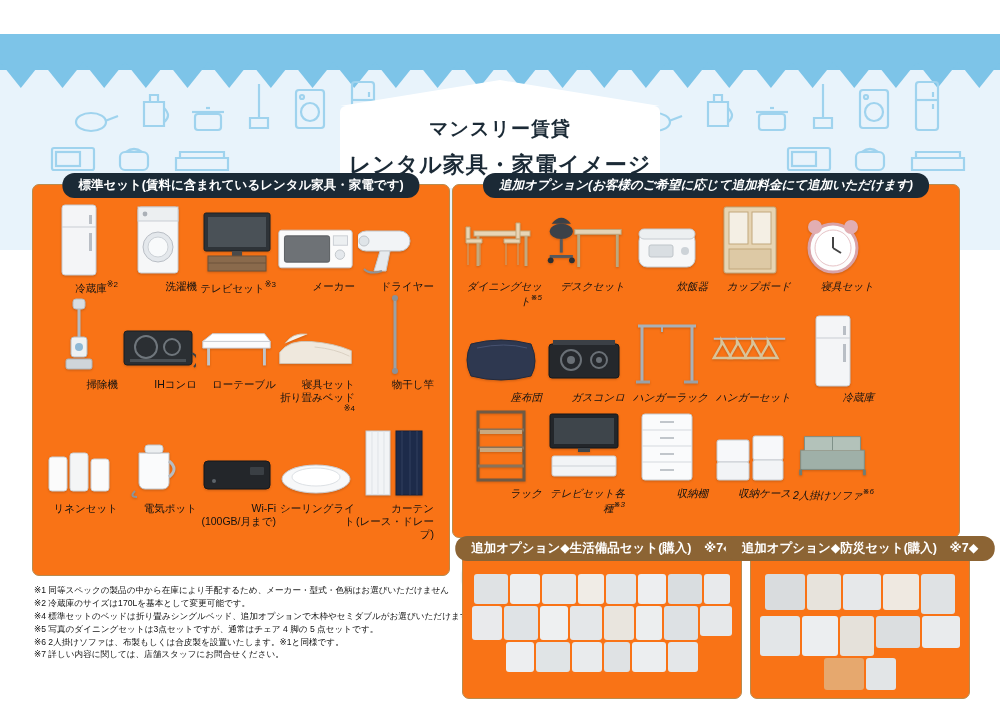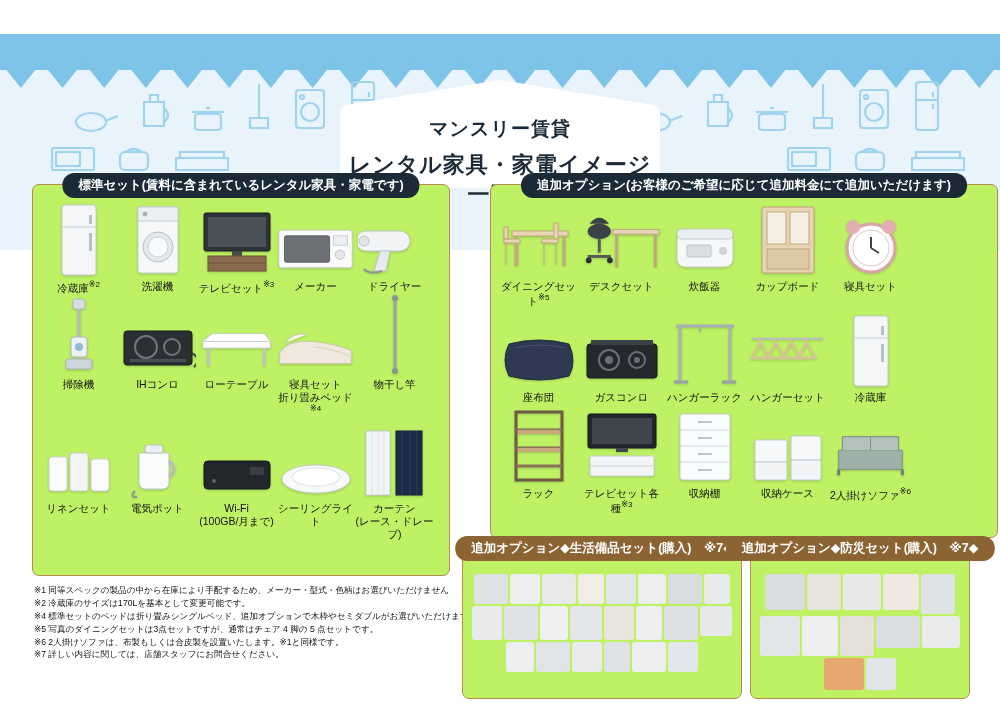--- a/index.html
+++ b/index.html
@@ -62,44 +62,44 @@
     font-size:22px;font-weight:bold;letter-spacing:1px;color:#1b2a36;
     padding-top:8px;
   }
   .title-line2 .mark{font-size:11px;vertical-align:super;}
 
   
   .panel{
     position:absolute;
     border:1.6px solid #b98b4e;
     border-radius:7px;
-    background:#bef264;
+    background:#f97316;
   }
   .panel-title{
     position:absolute;
     left:50%;transform:translateX(-50%);
     top:-12px;
     background:#1b2a36;
     color:#fff;
     font-size:12.5px;
     font-weight:bold;
     padding:4px 16px;
     border-radius:12px;
     white-space:nowrap;
   }
   .panel-title.brown{background:#8c6434;}
 
   #panel-standard{left:32px;top:184px;width:416px;height:390px;}
-  #panel-option{left:490px;top:184px;width:506px;height:352px;}
+  #panel-option{left:452px;top:184px;width:506px;height:352px;font-style:italic;}
   #panel-living{left:462px;top:547px;width:278px;height:150px;}
   #panel-disaster{left:750px;top:547px;width:218px;height:150px;}
 
   .grid{display:flex;flex-wrap:wrap;padding:16px 6px 0 6px;}
   .cell{
-    text-align:center;
+    text-align:right;
     margin-bottom:4px;
   }
   .cell .art{
     height:76px;display:flex;align-items:flex-end;justify-content:center;
   }
   .cell .cap{
     font-size:10.5px;line-height:1.25;color:#111;margin-top:3px;
     font-weight:500;
     white-space:pre-line;
   }

